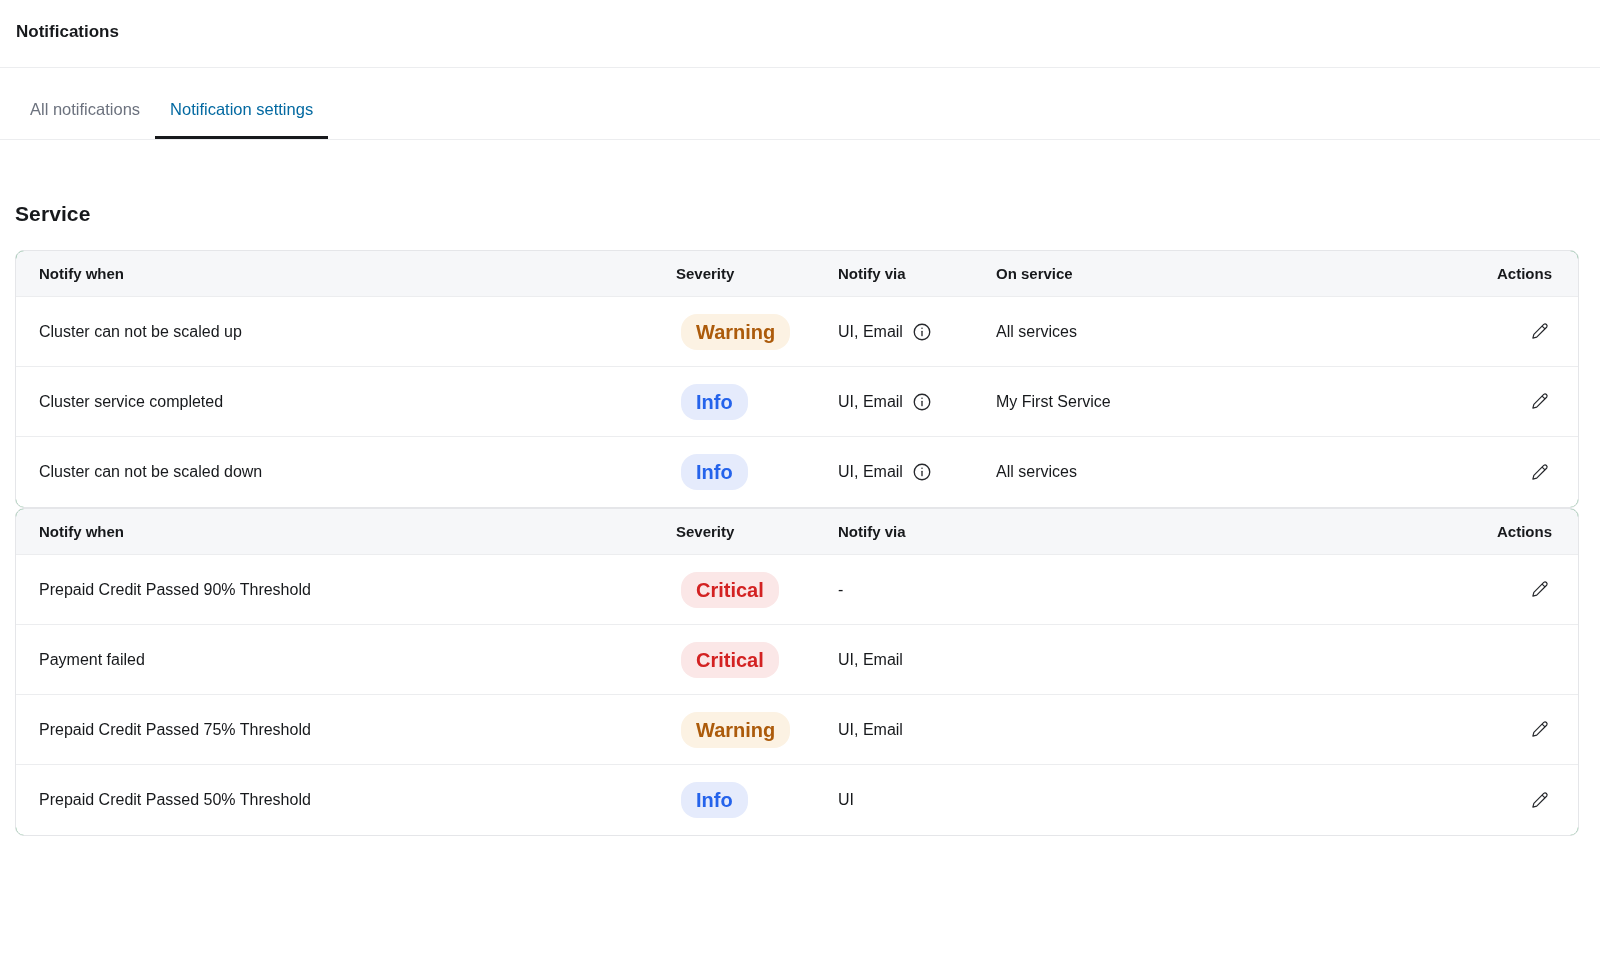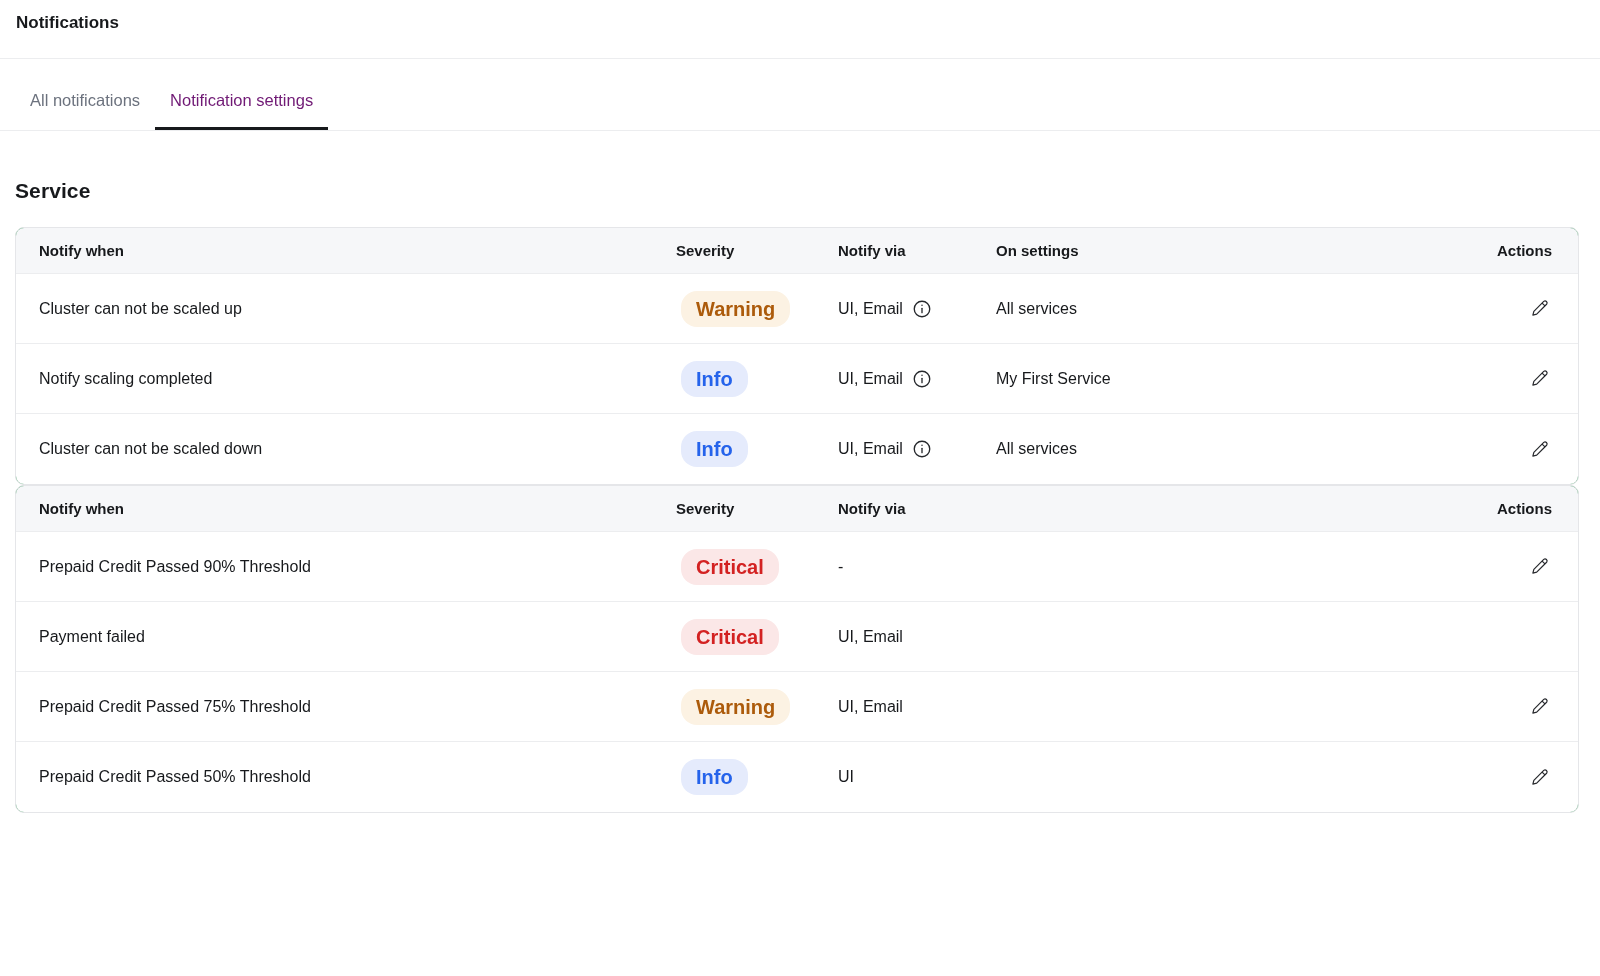--- a/index.html
+++ b/index.html
@@ -6,38 +6,38 @@
   html, body { margin: 0; padding: 0; }
   body {
     width: 1600px; height: 976px;
     background: #ffffff;
     color: #17191C;
     font-family: "Liberation Sans", "DejaVu Sans", sans-serif;
     overflow: hidden;
   }
 
   
-  .page-header { padding: 11px 16px 23px; border-bottom: 1px solid #ECEDEF; }
+  .page-header { padding: 20px 16px 23px; border-bottom: 1px solid #ECEDEF; }
   .page-title { font-size: 17px; font-weight: 700; line-height: 24px; }
 
   
   .tabbar { display: flex; padding-left: 15px; border-bottom: 1px solid #ECEDEF; }
   .tab {
     padding: 32px 15px 20px;
     font-size: 16.5px; font-weight: 500;
     color: #6C727E; cursor: pointer;
     background: none; border: none;
     font-family: inherit;
   }
-  .tab.active { color: #701a75; box-shadow: inset 0 -3px 0 #17191C; }
+  .tab.active { color: #0369a1; box-shadow: inset 0 -3px 0 #17191C; }
 
   
   .content { padding: 0 21px 0 15px; }
   .section-heading { font-size: 21px; font-weight: 700; margin: 0; color: #17191C; letter-spacing: .1px; }
-  .heading-service { margin: 48px 0 24px; }
+  .heading-service { margin: 62px 0 24px; }
   .heading-billing { margin: 70px 0 26px; }
 
   
   .card { border: 1px solid #E5E6E9; border-radius: 9px; background: #15803d; overflow: hidden; }
   .trow { display: grid; align-items: center; padding: 0 26px 0 23px; }
   .service-table .trow { grid-template-columns: 637px 162px 158px 1fr 160px; }
   .billing-table .trow { grid-template-columns: 637px 162px 1fr 160px; }
   .thead {
     background: #F6F7F9; height: 46px;
     font-size: 15px; font-weight: 600;
@@ -82,21 +82,21 @@
 
 <main class="content">
 
   <h2 class="section-heading heading-service">Service</h2>
 
   <div class="card service-table">
     <div class="trow thead">
       <div>Notify when</div>
       <div>Severity</div>
       <div>Notify via</div>
-      <div>On settings</div>
+      <div>On service</div>
       <div class="cell-actions">Actions</div>
     </div>
 
     <div class="trow tbody-row">
       <div>Cluster can not be scaled up</div>
       <div>
         <span class="badge badge-warning">Warning</span>
       </div>
       <div class="notify-via">
         <span>UI, Email</span>
@@ -113,21 +113,21 @@
         <button class="edit-btn">
           <svg viewBox="0 0 24 24" fill="none" stroke="currentColor" stroke-width="1.6" stroke-linejoin="round">
               <path d="M17 3.2a2.7 2.7 0 0 1 3.8 3.8L7.6 20.2 2.5 21.5l1.3-5.1L17 3.2z"></path>
               <path d="M14.8 5.4l3.8 3.8"></path>
             </svg>
         </button>
       </div>
     </div>
 
     <div class="trow tbody-row">
-      <div>Notify scaling completed</div>
+      <div>Cluster service completed</div>
       <div>
         <span class="badge badge-info">Info</span>
       </div>
       <div class="notify-via">
         <span>UI, Email</span>
         <span class="info-icon">
           <svg viewBox="0 0 24 24" fill="none" stroke="currentColor" stroke-width="1.6">
             <circle cx="12" cy="12" r="9.3"></circle>
               <line x1="12" y1="11.2" x2="12" y2="16.4" stroke-linecap="round"></line>
               <circle cx="12" cy="7.6" r="0.9" fill="currentColor" stroke="none"></circle>

